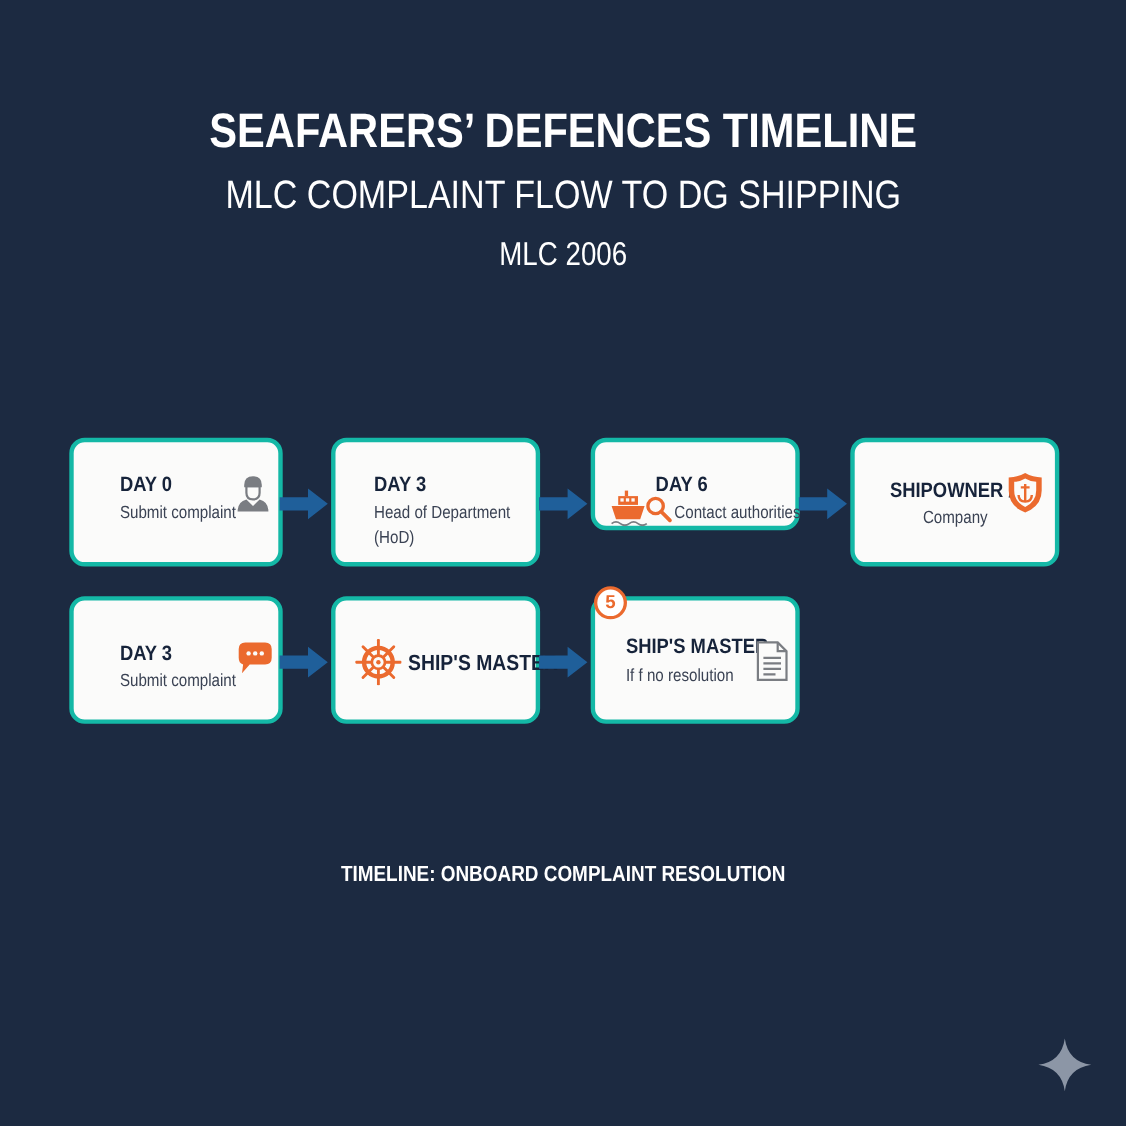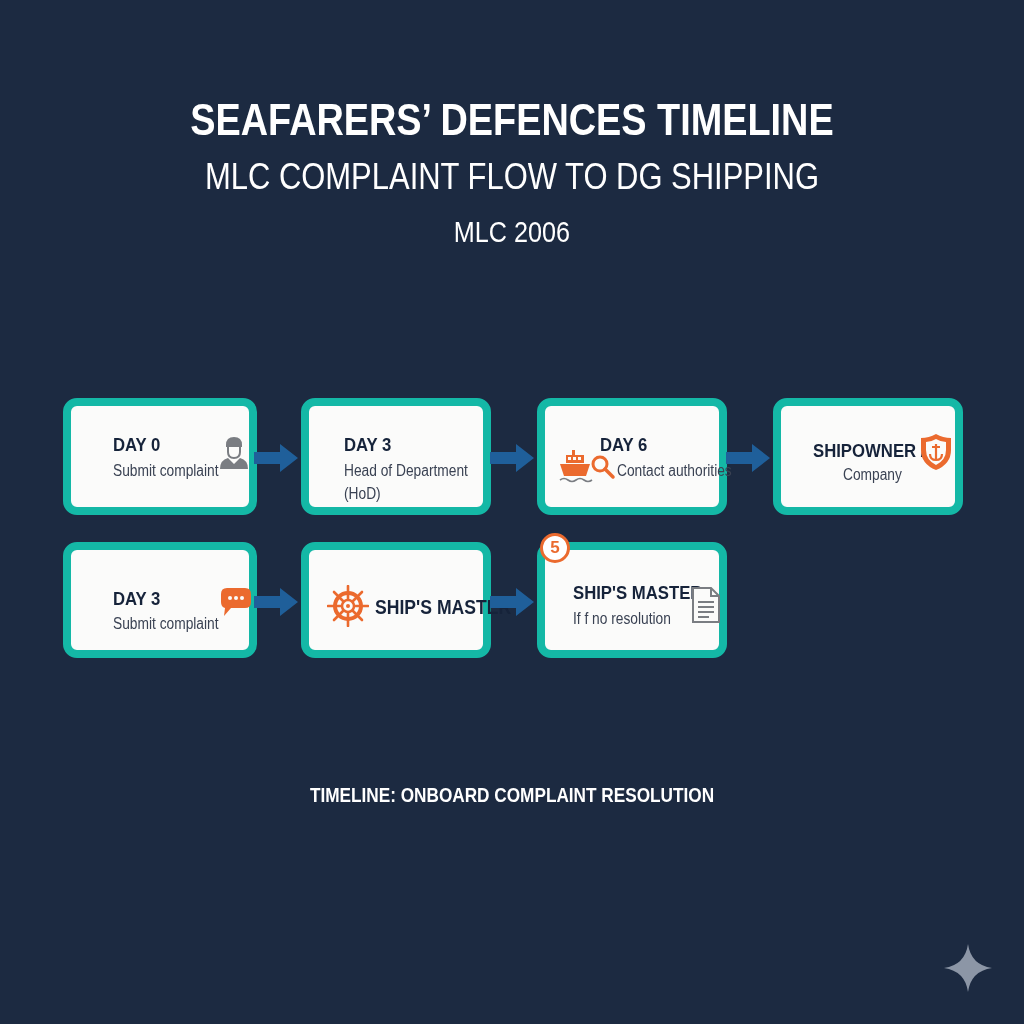--- a/index.html
+++ b/index.html
@@ -8,21 +8,21 @@
     background:#1c2a41;
     font-family:"Liberation Sans", sans-serif;
     position:relative;
   }
   .title-block { position:absolute; left:0; top:0; width:1024px; text-align:center; color:#ffffff; }
   .title { position:absolute; left:0; width:1024px; top:90px; font-size:44px; font-weight:bold; letter-spacing:0px; transform:scaleX(0.86); transform-origin:center; line-height:60px; }
   .subtitle { position:absolute; left:0; width:1024px; top:152px; font-size:36px; font-weight:normal; transform:scaleX(0.86); transform-origin:center; line-height:50px; }
   .subsub { position:absolute; left:0; width:1024px; top:210px; font-size:30px; transform:scaleX(0.84); transform-origin:center; line-height:44px; }
   .card {
     position:absolute; box-sizing:border-box;
-    background:#fbfbfa; border:8px solid #14b8a6; border-radius:14px;padding-left:33px;
+    background:#fbfbfa; border:4px solid #14b8a6; border-radius:14px;padding-left:33px;
   }
   .card .day { position:absolute; font-weight:bold; font-size:19px; color:#16233a; transform:scaleX(0.88); transform-origin:left; white-space:nowrap; }
   .card .desc { position:absolute; font-size:16px; color:#3a4253; transform:scaleX(0.86); transform-origin:left; white-space:nowrap; line-height:24px; }
   .arrow { position:absolute; width:46px; height:32px; }
   .footer { position:absolute; left:0; width:1024px; top:784px; text-align:center; color:#ffffff; font-weight:bold; font-size:20px; transform:scaleX(0.86); transform-origin:center; }
   .badge {
     position:absolute; width:30px; height:30px; border-radius:50%;
     background:#ffffff; border:3px solid #eb6a2e; box-sizing:border-box;
     color:#eb6a2e; font-weight:bold; font-size:17px; text-align:center; line-height:24px;
   }
@@ -61,21 +61,21 @@
   <div class="desc" style="left:35px; top:53px;">Head of Department</div>
   <div class="desc" style="left:35px; top:76px;">(HoD)</div>
 </div>
 
 <div class="arrow" style="left:490px; top:442px;">
   <svg width="46" height="32" viewBox="0 0 46 32">
       <path d="M0 10 L26 10 L26 2 L44 16 L26 30 L26 22 L0 22 Z" fill="#1f5f9a"></path>
     </svg>
 </div>
 
-<div class="card" style="left:537px; top:398px; width:190px; height:117px;">
+<div class="card" style="left:537px; top:398px; width:190px; height:84px;">
   <div class="day" style="left:55px; top:28px;">DAY 6</div>
   <div style="position:absolute; left:13px; top:42px;">
     <svg width="60" height="38" viewBox="0 0 60 38">
       <rect x="14" y="2" width="3" height="5" fill="#eb6a2e"></rect>
       <rect x="8" y="7" width="18" height="8" fill="#eb6a2e"></rect>
       <rect x="10" y="9" width="3" height="3" fill="#fbfbfa"></rect>
         <rect x="15" y="9" width="3" height="3" fill="#fbfbfa"></rect>
         <rect x="20" y="9" width="3" height="3" fill="#fbfbfa"></rect>
       <path d="M2 16 L32 16 L28 28 L6 28 Z" fill="#eb6a2e"></path>
       <path d="M2 32 Q6 29 10 32 Q14 35 18 32 Q22 29 26 32 Q30 35 34 32" fill="none" stroke="#7a7d82" stroke-width="1.6"></path>

